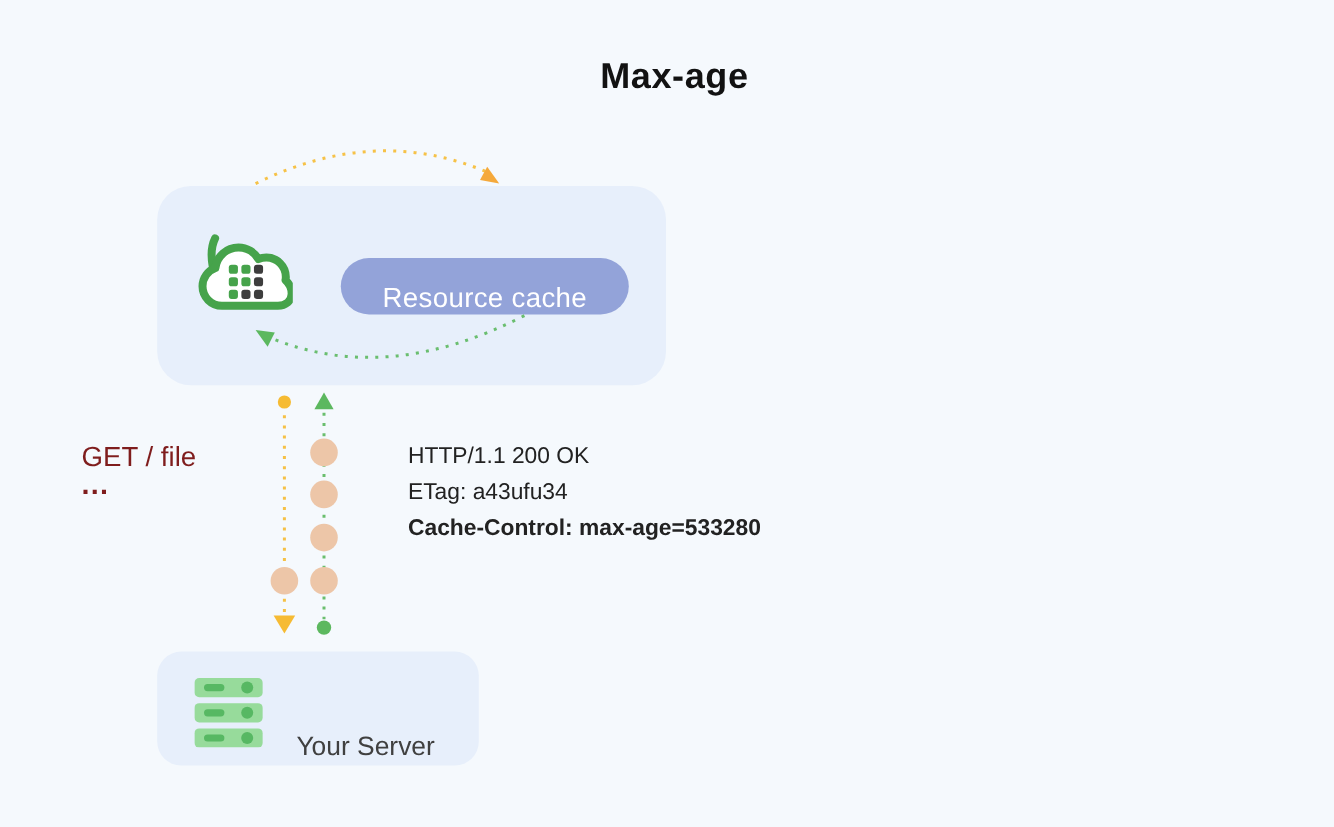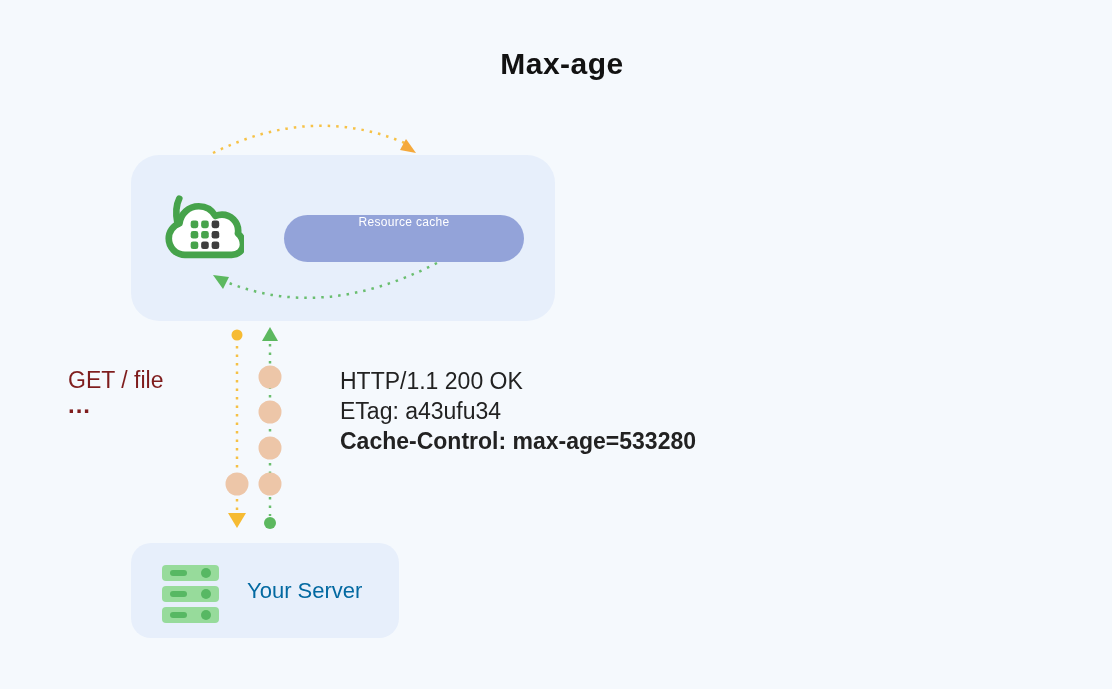--- a/index.html
+++ b/index.html
@@ -44,23 +44,23 @@
     width: 80px; height: 76px;
   }
   .pill {
     position: absolute;
     left: 284px; top: 215px;
     width: 240px; height: 47px;
     border-radius: 24px;
     background: var(--pill, #93a3d9);
     color: var(--pill-text, #ffffff);
     display: flex;
-    align-items: flex-start;
+    align-items: flex-end;
     justify-content: center;
-    font-size: 12px;
+    font-size: 23px;
     letter-spacing: 0.3px;
   }
   .overlay {
     position: absolute;
     left: 0; top: 0;
     width: 1112px; height: 689px;
     pointer-events: none;
   }
   .request-text {
     position: absolute;
@@ -71,38 +71,38 @@
   }
   .request-text .dots {
     font-weight: bold;
     letter-spacing: 1px;
     font-size: 24px;
     line-height: 22px;
   }
   .response-text {
     position: absolute;
     left: 340px; top: 366px;
-    font-size: 23px;
+    font-size: 19px;
     color: #222222;
     line-height: 30px;
   }
   .response-text .bold { font-weight: bold; }
   .server-icon {
     position: absolute;
     left: 162px; top: 565px;
     width: 57px; height: 58px;
   }
   .server-label {
     position: absolute;
-    left: 247px; top: 543px;
+    left: 247px; top: 574px;
     height: 95px;
     display: flex;
     align-items: center;
     font-size: 22px;
-    color: #0369a1;
+    color: #404040;
   }
 </style>
 </head>
 <body>
 
 <div class="canvas">
 
   <div class="title">Max-age</div>
 
   <div class="panel cache-panel"></div>

